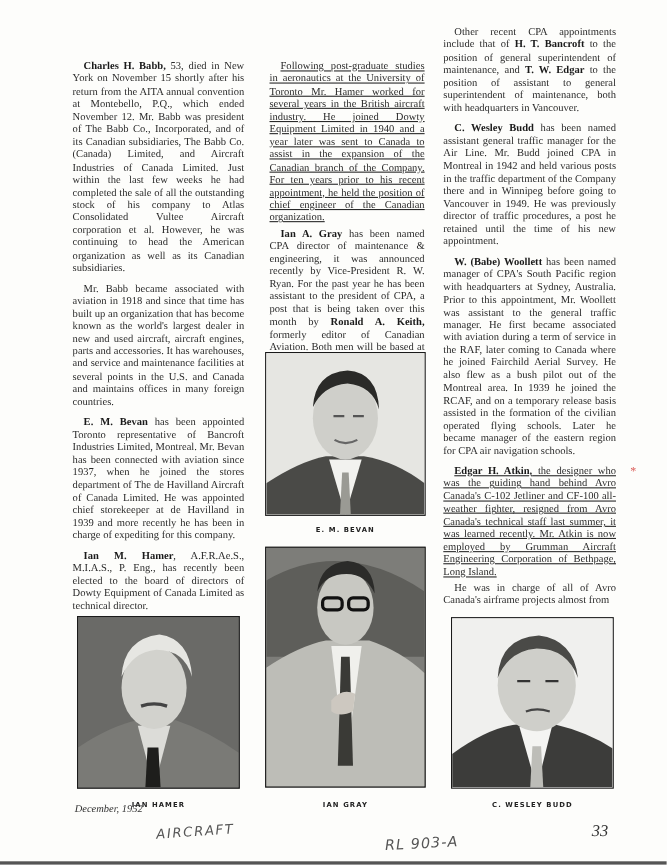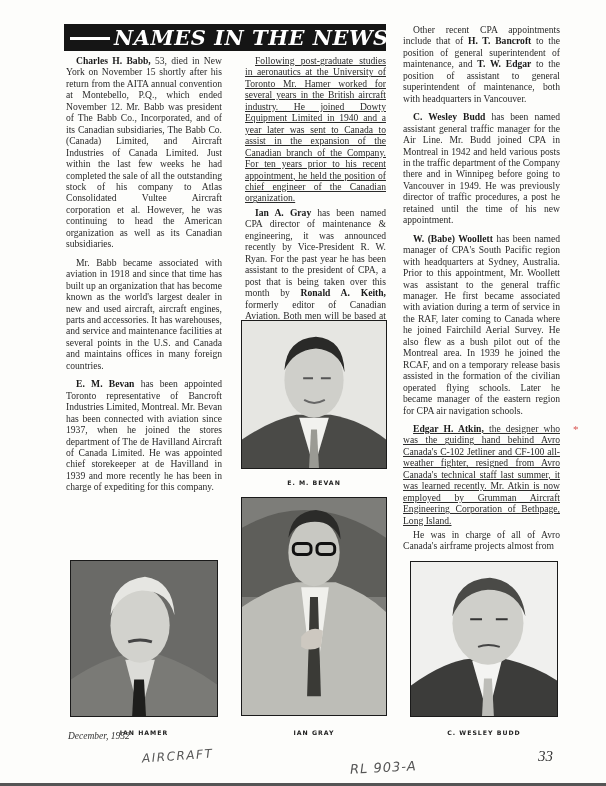--- a/index.html
+++ b/index.html
@@ -66,28 +66,26 @@
   #hw-ref { left: 350px; top: 760px; font-size: 13px; letter-spacing: 1px; transform: rotate(-3deg); }
   .page-number { position: absolute; left: 538px; top: 748px; font-size: 15px; color: #333; font-style: italic; }
   .star-mark { position: absolute; left: 573px; top: 423px; color: #d9534f; font-size: 11px; }
   .bottom-edge { position: absolute; left: 0; right: 0; top: 783px; height: 3px; background: #555; }
 </style>
 </head>
 <body>
 
 <div class="page">
 
-  <div class="title-bar">
-    <span class="dash"></span><span>NAMES IN THE NEWS</span>
-  </div>
 
   <div class="col" id="col1">
     <p><b>Charles H. Babb,</b><span> 53, died in New York on November 15 shortly after his return from the AITA annual convention at Montebello, P.Q., which ended November 12. Mr. Babb was president of The Babb Co., Incorporated, and of its Canadian subsidiaries, The Babb Co. (Canada) Limited, and Aircraft Industries of Canada Limited. Just within the last few weeks he had completed the sale of all the outstanding stock of his company to Atlas Consolidated Vultee Aircraft corporation et al. However, he was continuing to head the American organization as well as its Canadian subsidiaries.</span></p>
     <p><span>Mr. Babb became associated with aviation in 1918 and since that time has built up an organization that has become known as the world's largest dealer in new and used aircraft, aircraft engines, parts and accessories. It has warehouses, and service and maintenance facilities at several points in the U.S. and Canada and maintains offices in many foreign countries.</span></p>
     <p><b>E. M. Bevan</b><span> has been appointed Toronto representative of Bancroft Industries Limited, Montreal. Mr. Bevan has been connected with aviation since 1937, when he joined the stores department of The de Havilland Aircraft of Canada Limited. He was appointed chief storekeeper at de Havilland in 1939 and more recently he has been in charge of expediting for this company.</span></p>
+    <p><b>Ian M. Hamer</b><span>, A.F.R.Ae.S., M.I.A.S., P. Eng., has recently been elected to the board of directors of Dowty Equipment of Canada Limited as technical director.</span></p>
   </div>
 
   <div class="col" id="col2">
     <p class="tight"><span>Following post-graduate studies in aeronautics at the University of Toronto Mr. Hamer worked for several years in the British aircraft industry. He joined Dowty Equipment Limited in 1940 and a year later was sent to Canada to assist in the expansion of the Canadian branch of the Company. For ten years prior to his recent appointment, he held the position of chief engineer of the Canadian organization.</span></p>
     <p><b>Ian A. Gray</b><span> has been named CPA director of maintenance &amp; engineering, it was announced recently by Vice-President R. W. Ryan. For the past year he has been assistant to the president of CPA, a post that is being taken over this month by </span><b>Ronald A. Keith,</b><span> formerly editor of Canadian Aviation. Both men will be based at Vancouver.</span></p>
   </div>
 
   <div class="col" id="col3">
     <p><span>Other recent CPA appointments include that of </span><b>H. T. Bancroft</b><span> to the position of general superintendent of maintenance, and </span><b>T. W. Edgar</b><span> to the position of assistant to general superintendent of maintenance, both with headquarters in Vancouver.</span></p>
     <p><b>C. Wesley Budd</b><span> has been named assistant general traffic manager for the Air Line. Mr. Budd joined CPA in Montreal in 1942 and held various posts in the traffic department of the Company there and in Winnipeg before going to Vancouver in 1949. He was previously director of traffic procedures, a post he retained until the time of his new appointment.</span></p>

